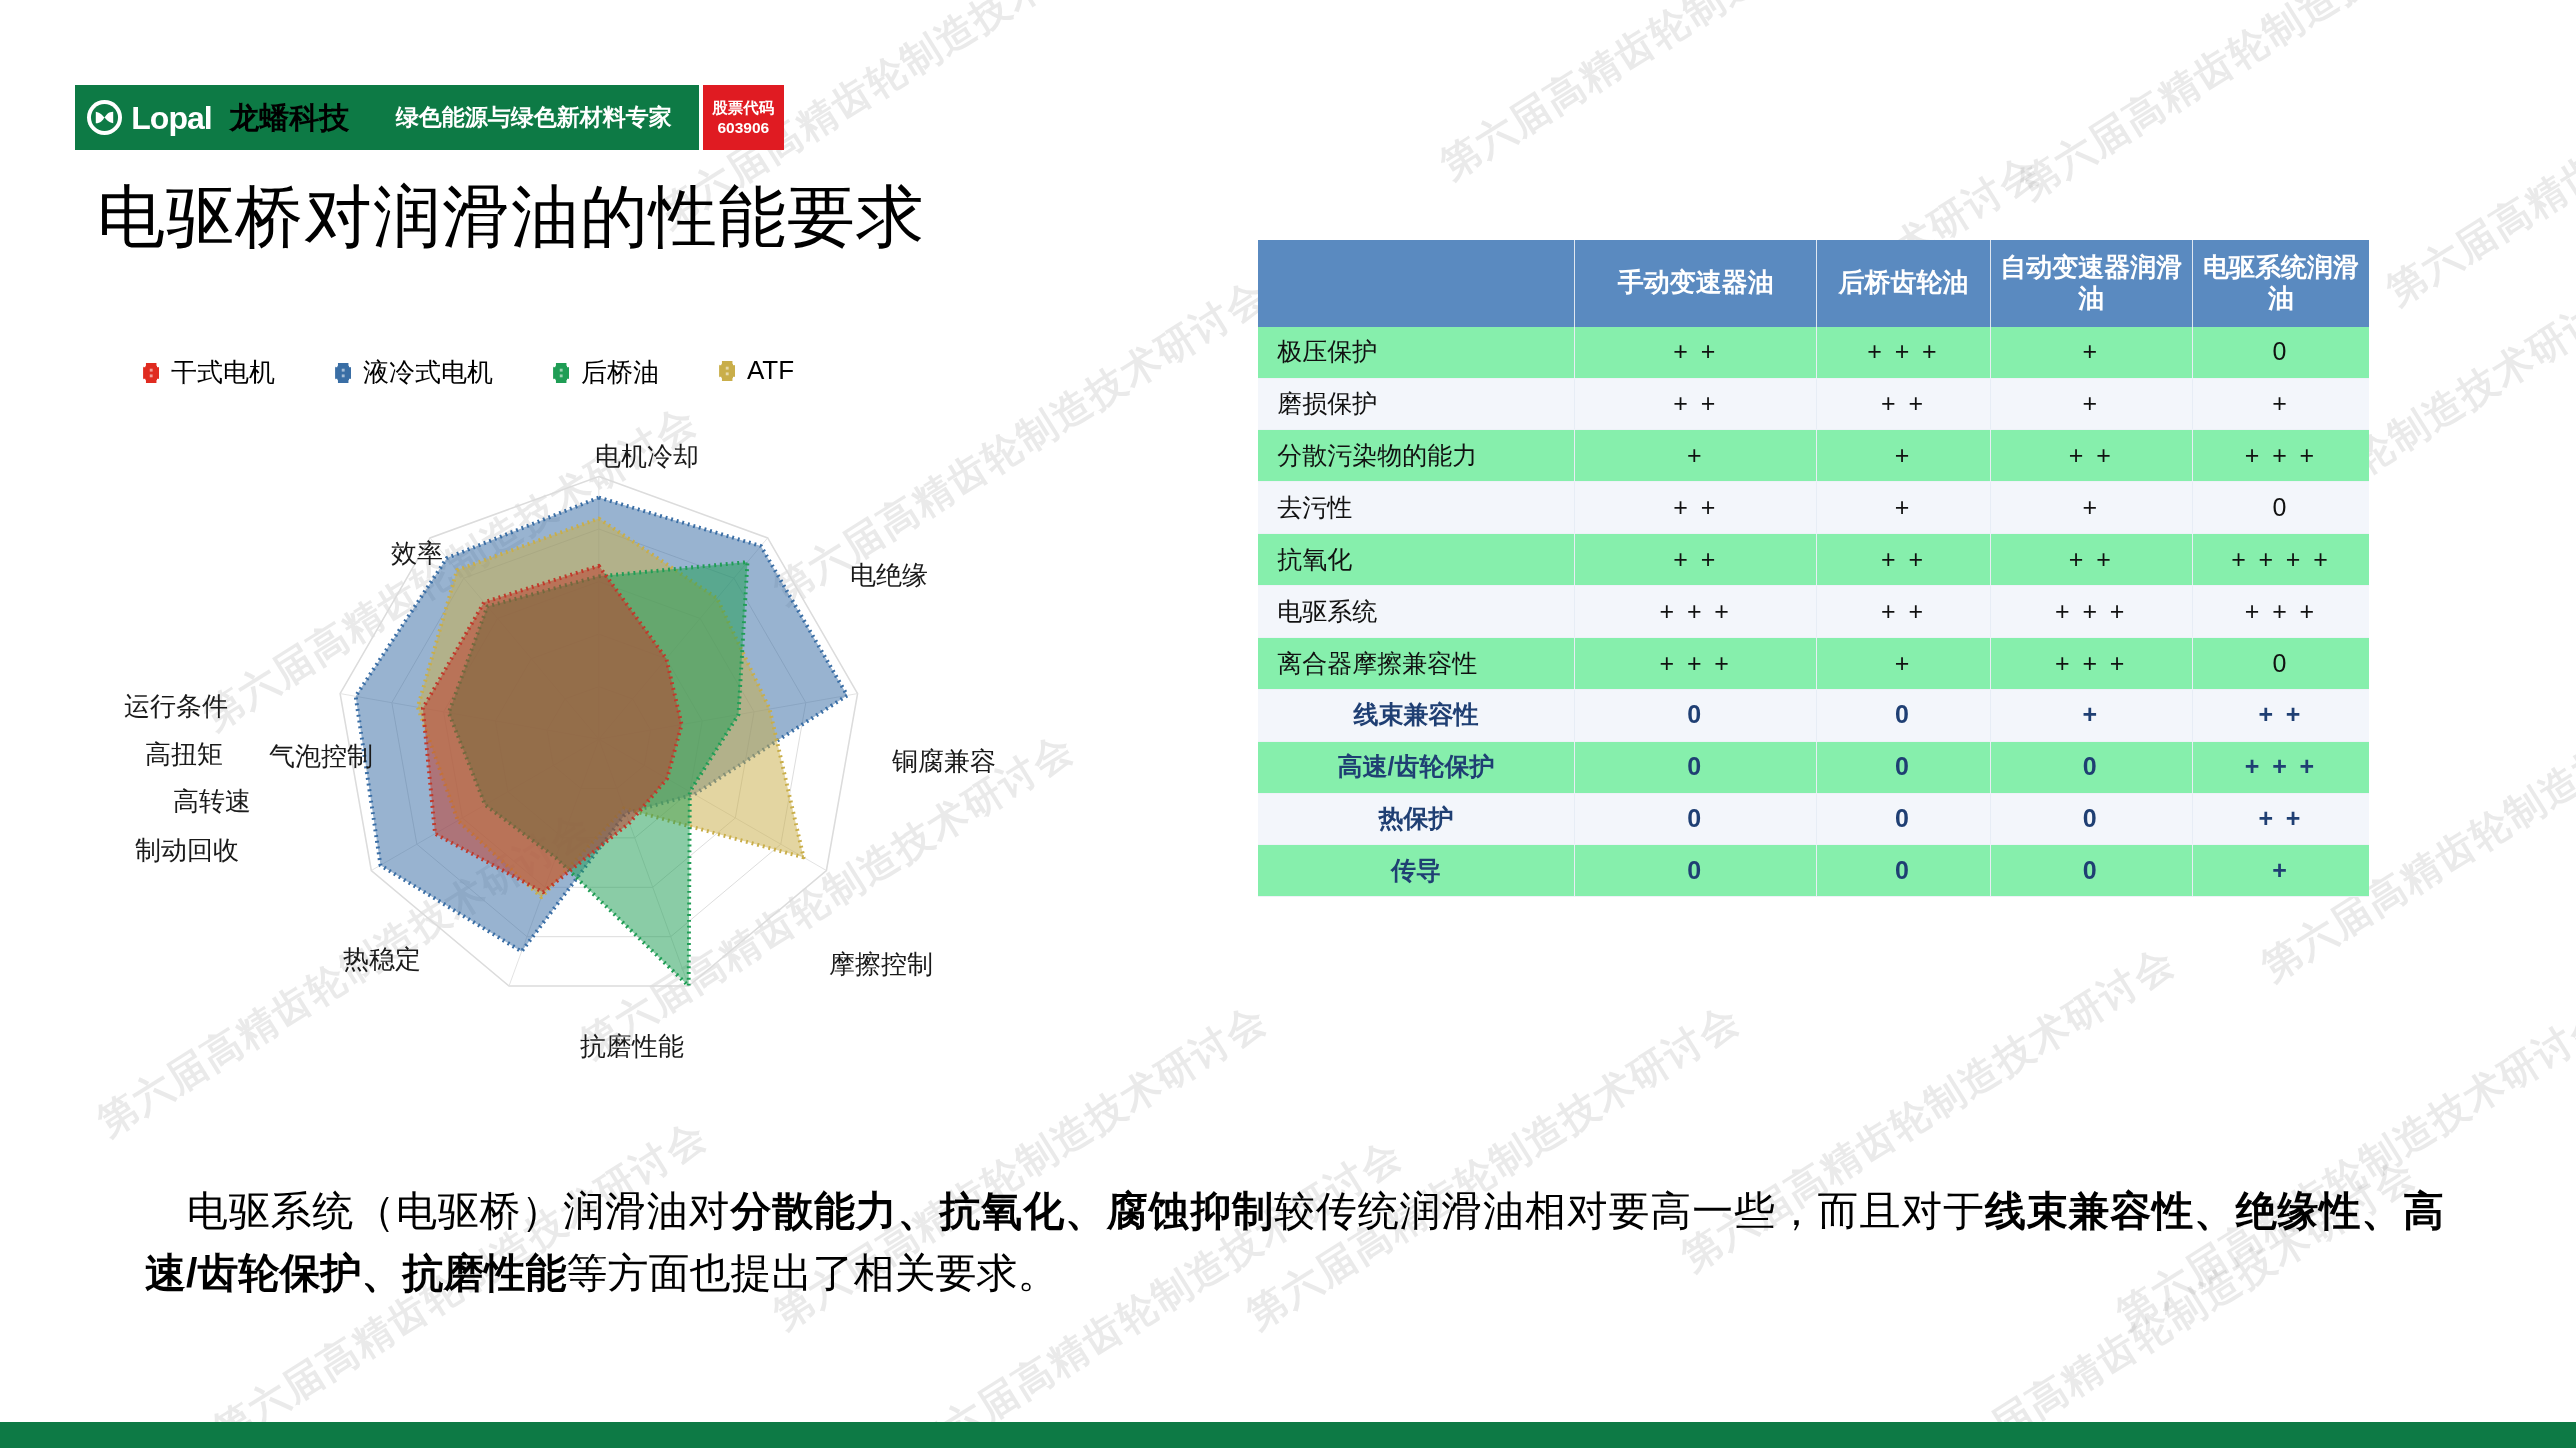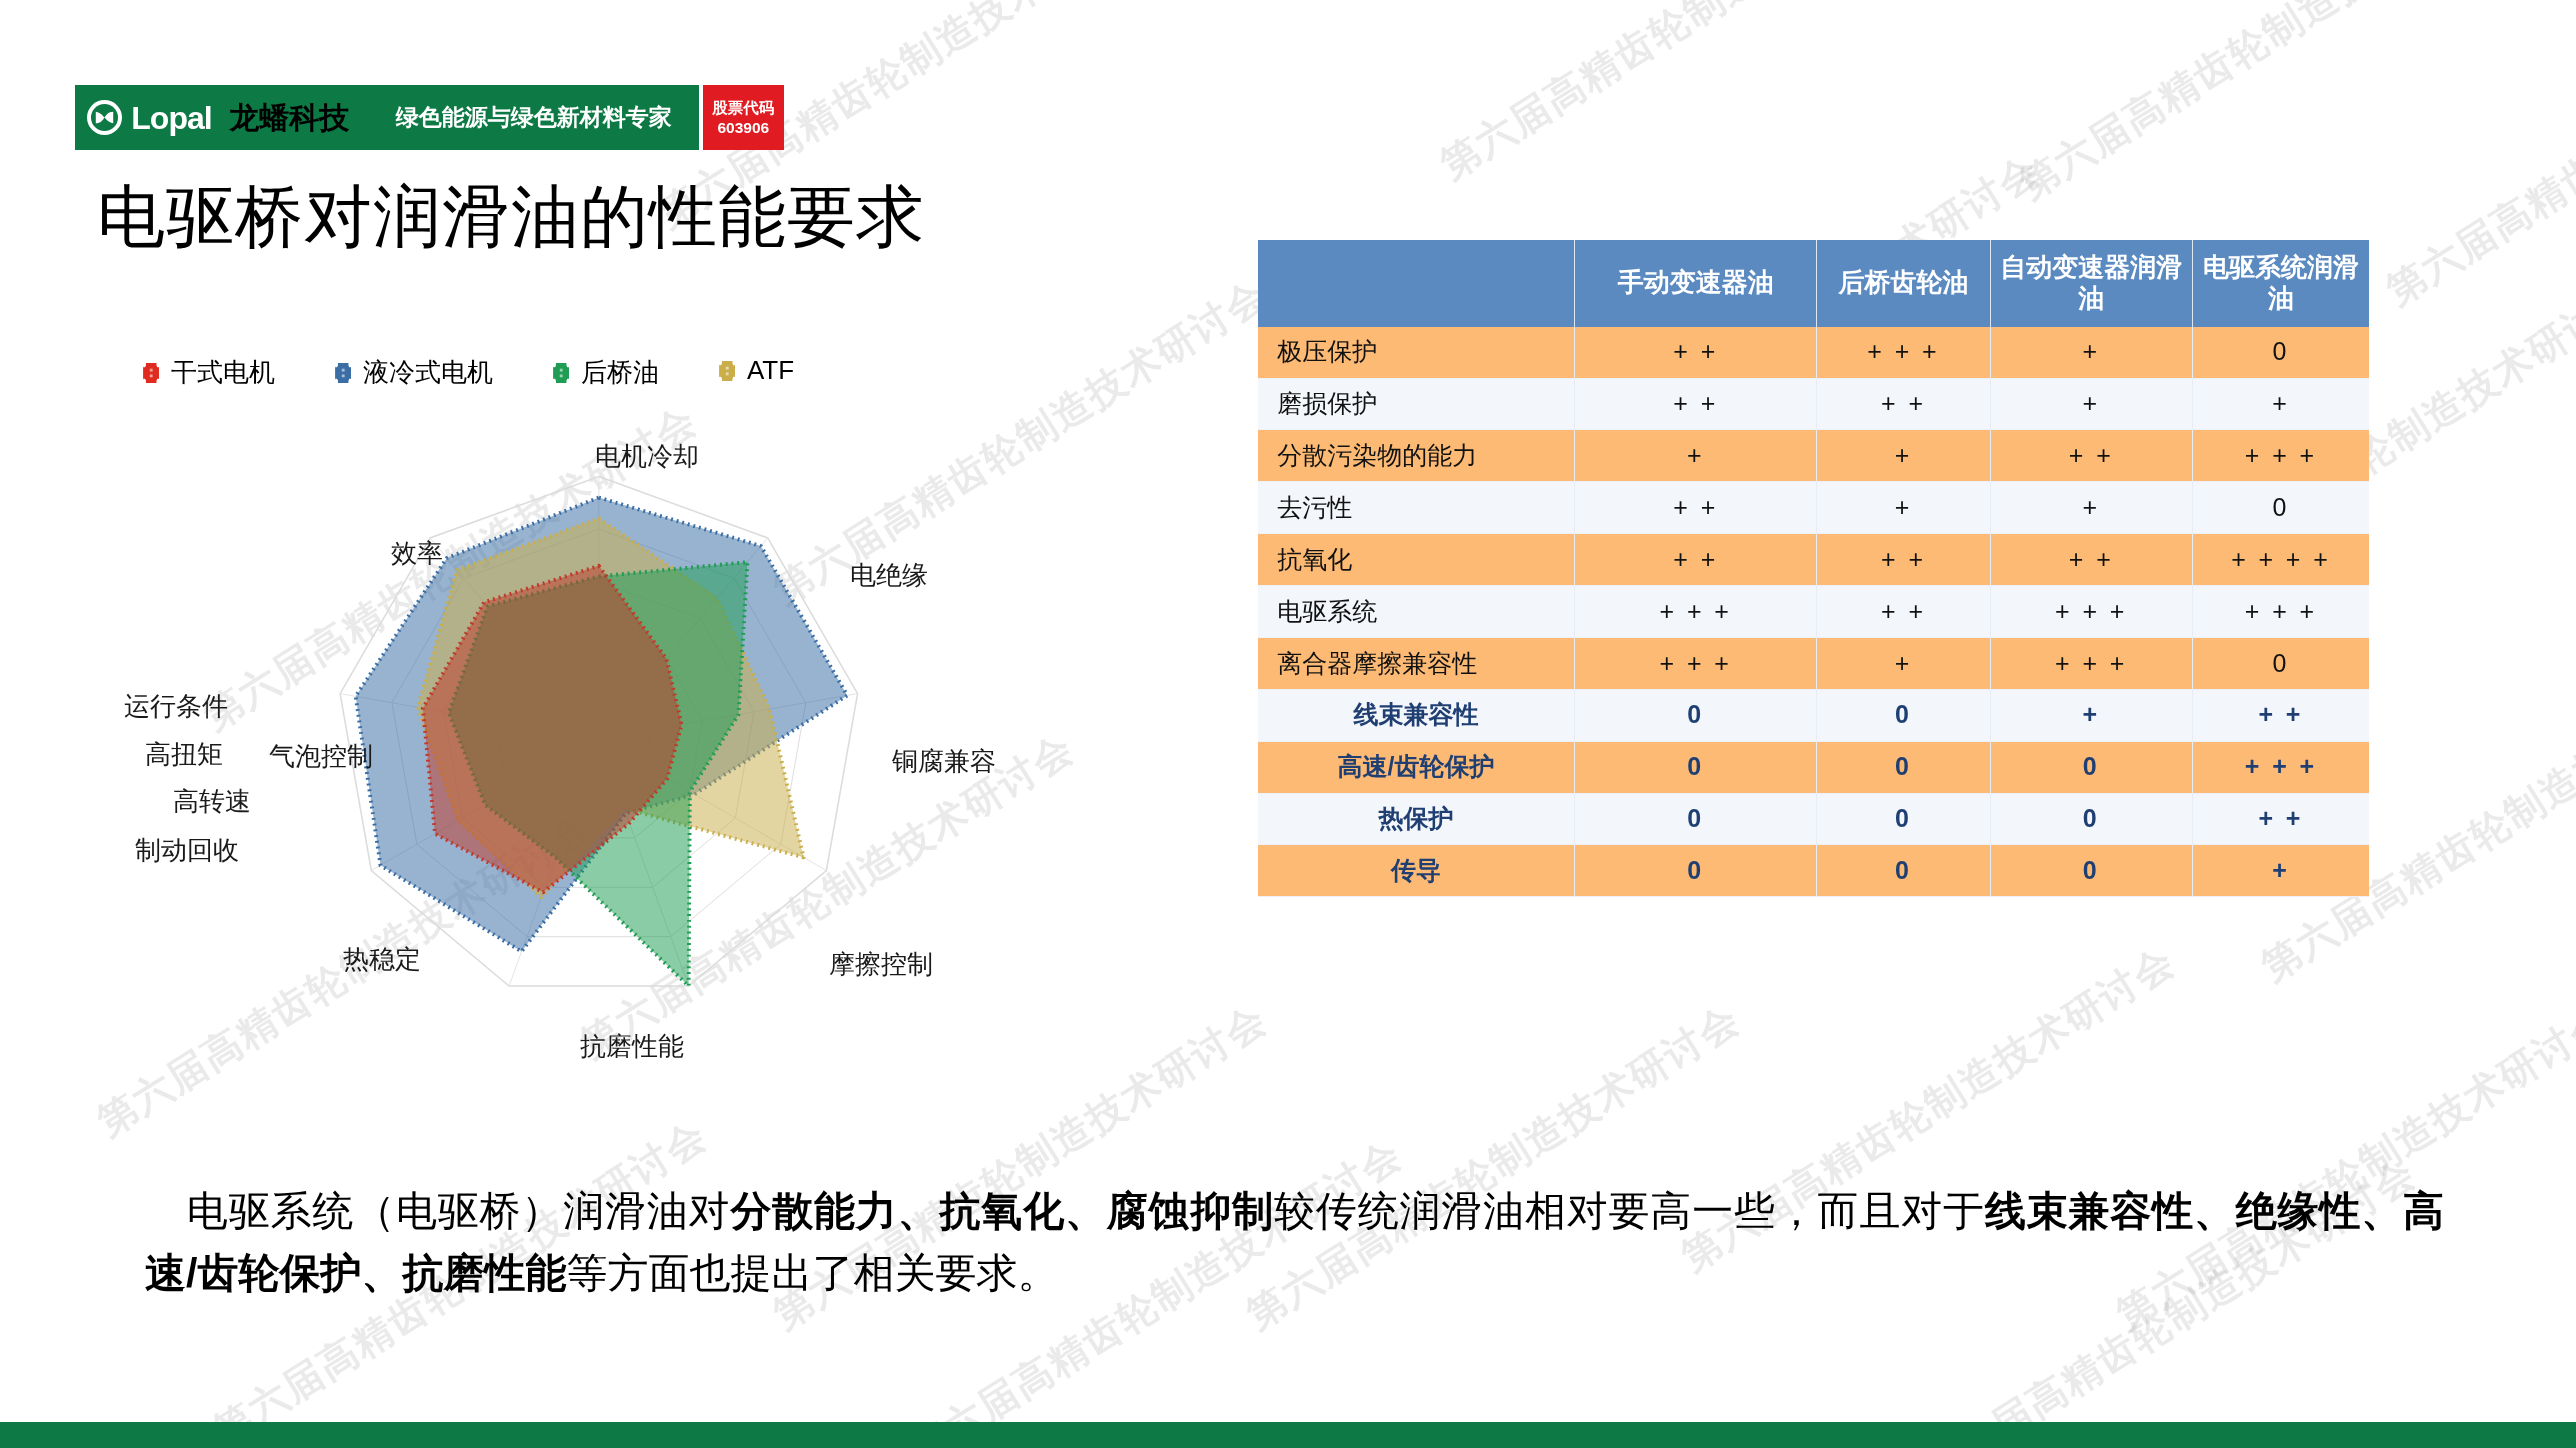--- a/index.html
+++ b/index.html
@@ -193,21 +193,21 @@
     border-bottom: 1.9px solid #eef2f8;
     box-sizing: border-box;
     line-height: 1.26;
     color: #111;
   }
   #perf-table tbody td:last-child { border-right: none; }
   #perf-table tbody td.rowhead {
     text-align: left;
     padding-left: 19.3px;
   }
-  #perf-table tbody tr.odd td { background: #fdba74; }
+  #perf-table tbody tr.odd td { background: #86efac; }
   #perf-table tbody tr.even td { background: #f3f6fb; }
   #perf-table tbody tr.hl td { color: #1f3f73; font-weight: 700; }
   #perf-table tbody tr.hl td.rowhead { text-align: left; }
   #perf-table tbody tr.hl-center td.rowhead { text-align: center; padding-left: 7.7px; }
   .cellval { letter-spacing: 2.9px; }
 
   
   #caption {
     position: absolute;
     left: 145px;

